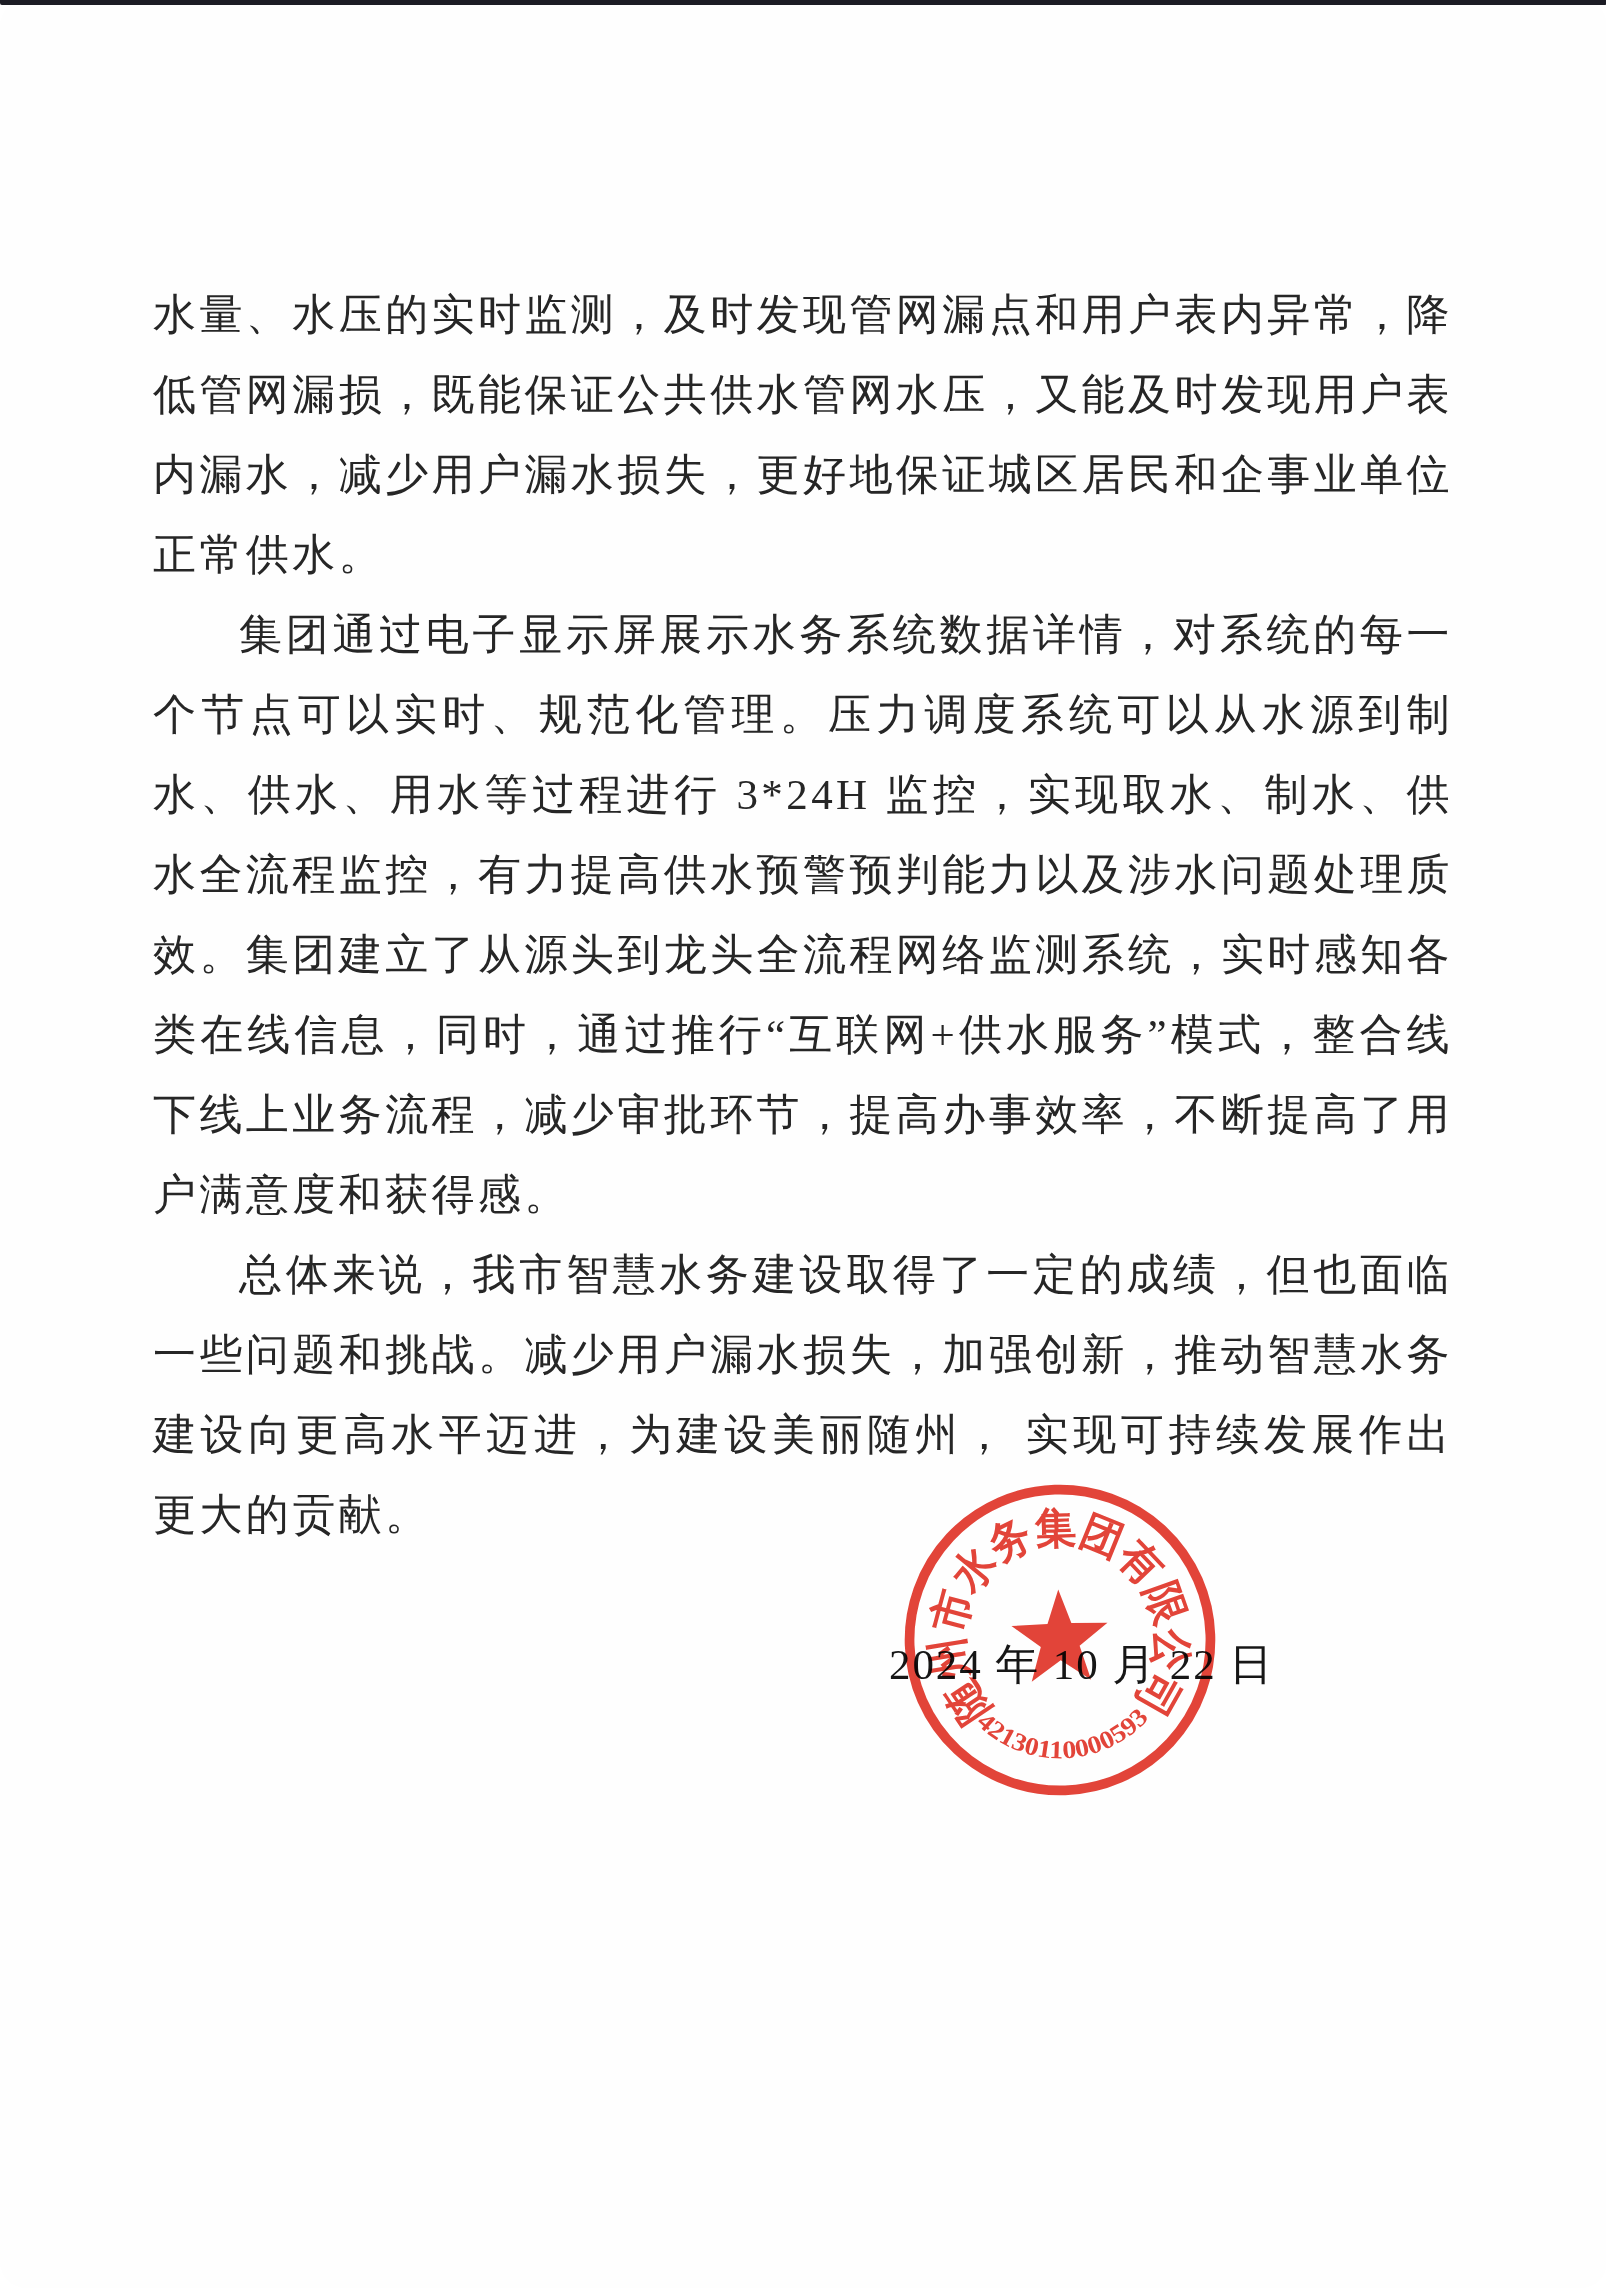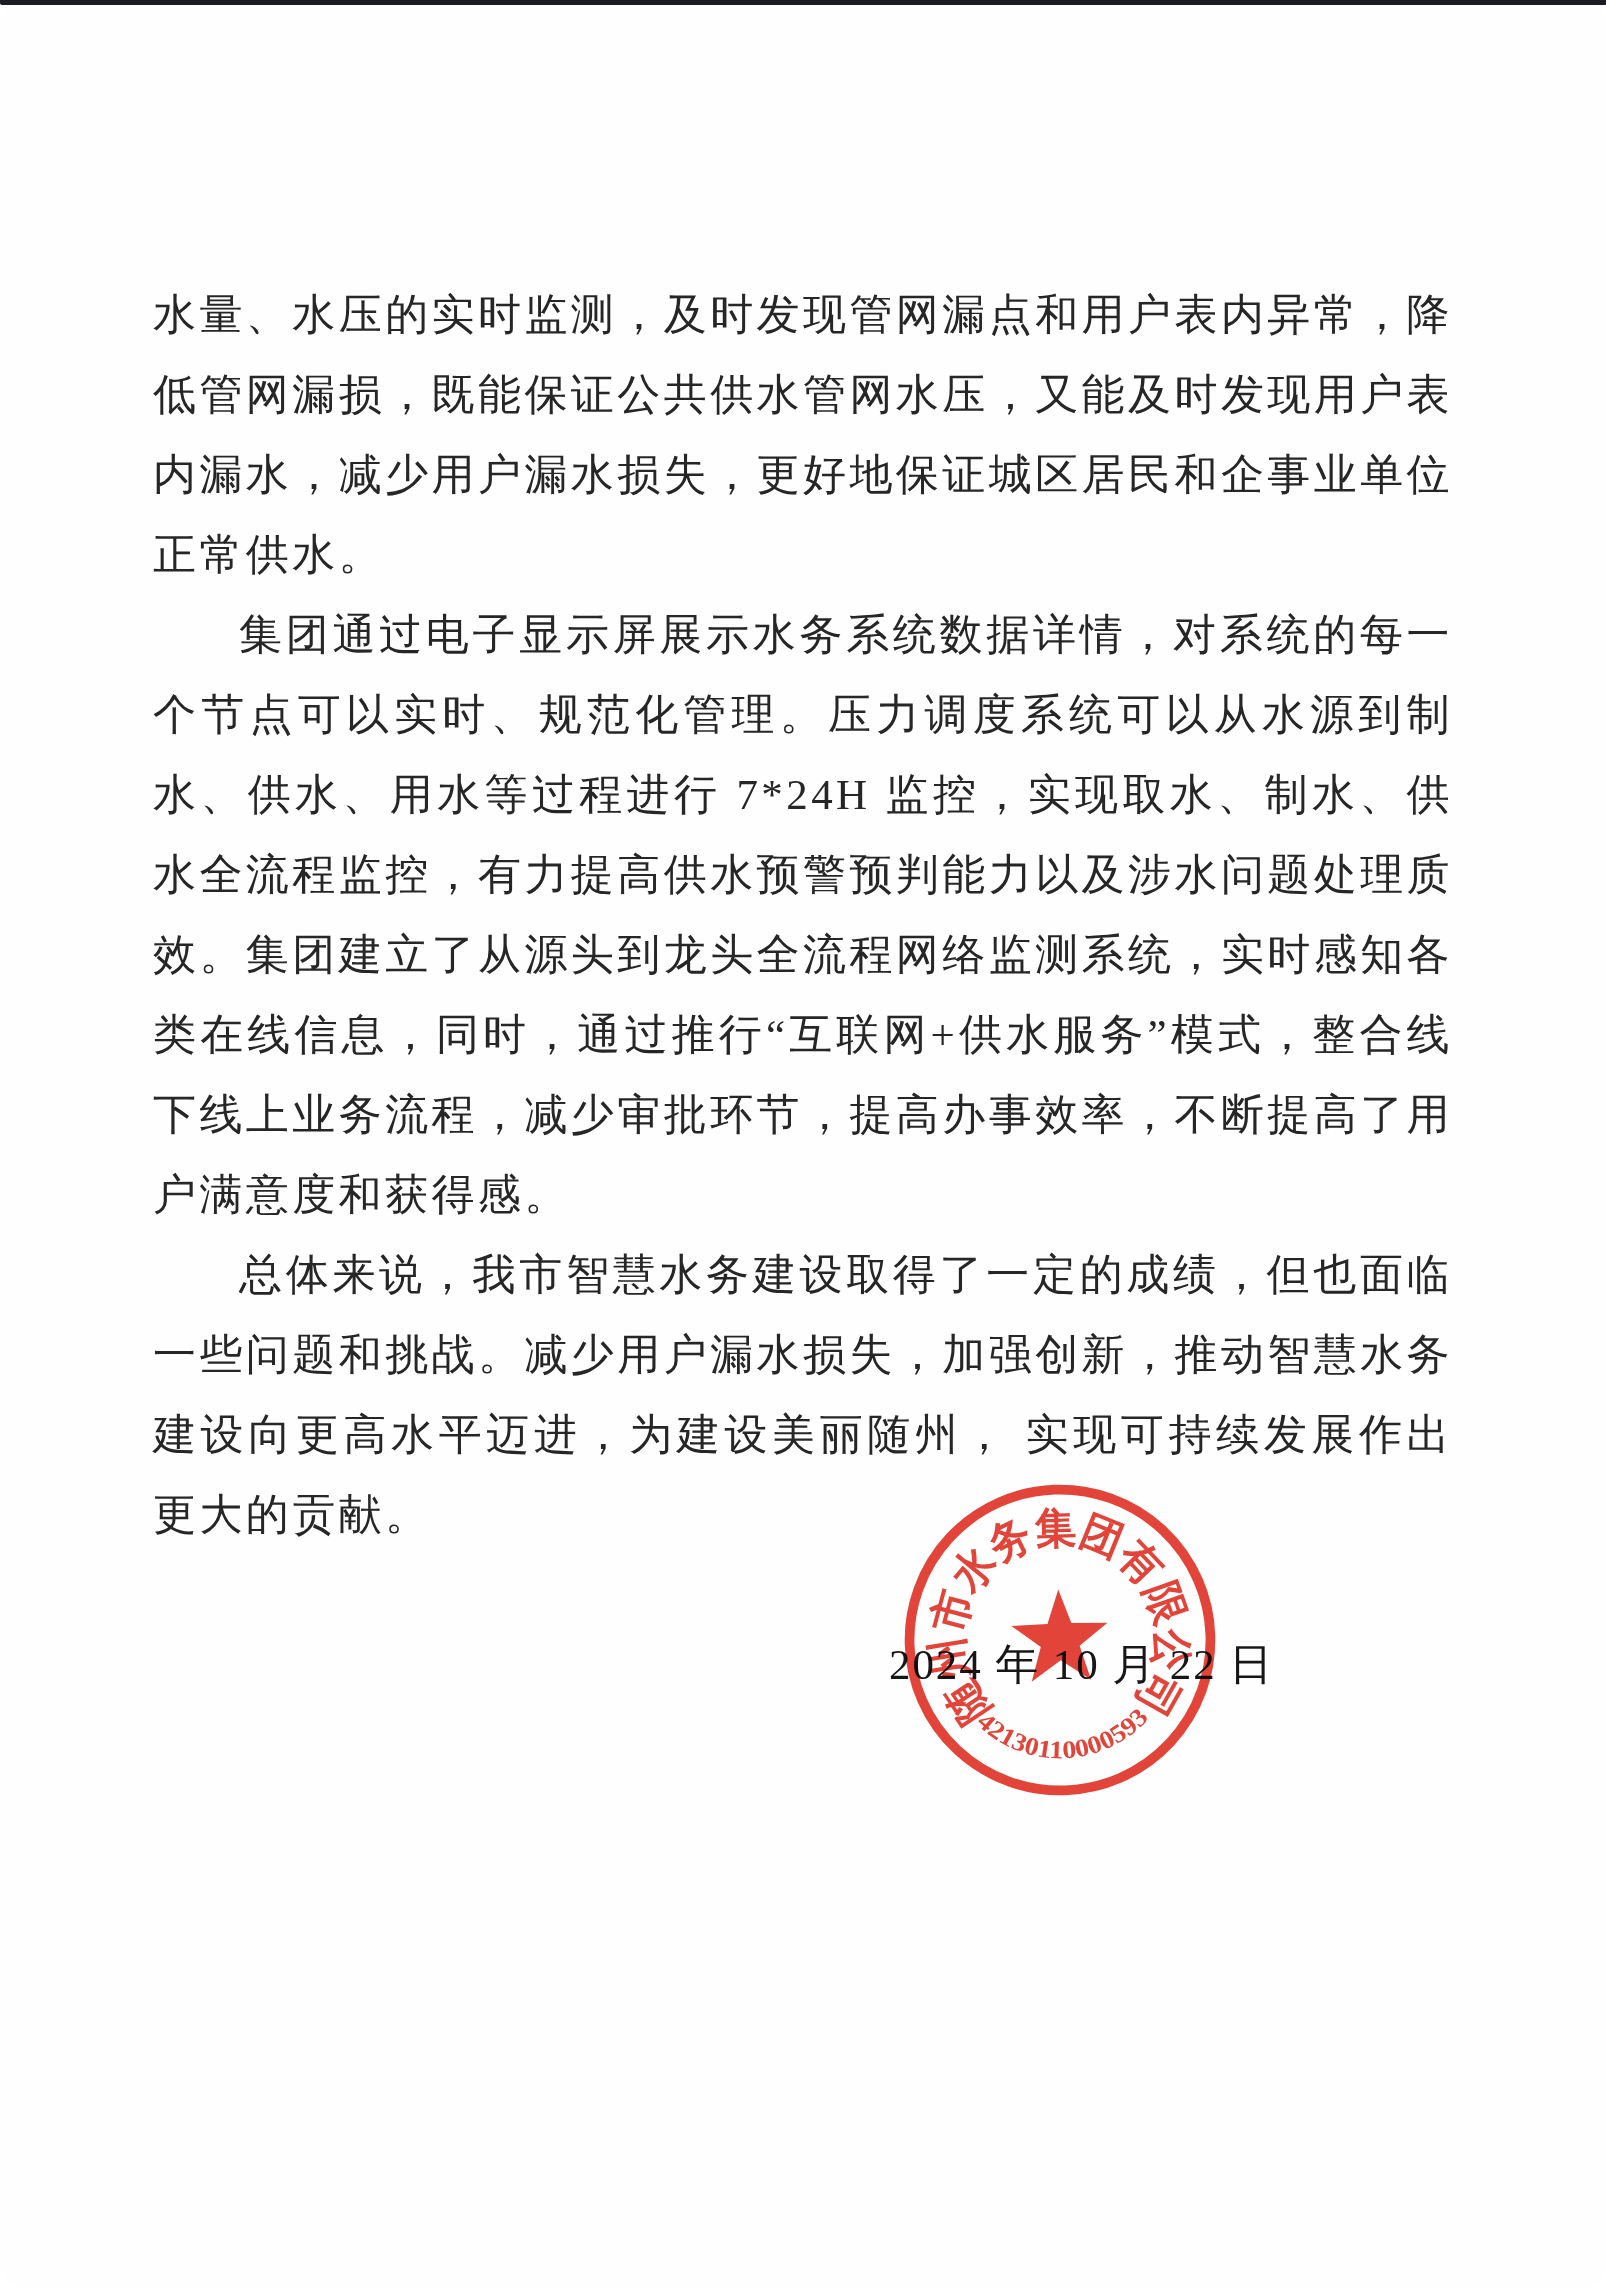--- a/index.html
+++ b/index.html
@@ -57,21 +57,21 @@
 </style>
 </head>
 <body>
 
 <div class="page">
 
   <div class="scan-edge"></div>
 
   <div class="body-text">
     <p>水量、水压的实时监测，及时发现管网漏点和用户表内异常，降低管网漏损，既能保证公共供水管网水压，又能及时发现用户表内漏水，减少用户漏水损失，更好地保证城区居民和企事业单位正常供水。</p>
-    <p class="indent">集团通过电子显示屏展示水务系统数据详情，对系统的每一个节点可以实时、规范化管理。压力调度系统可以从水源到制水、供水、用水等过程进行 7*24H 监控，实现取水、制水、供水全流程监控，有力提高供水预警预判能力以及涉水问题处理质效。集团建立了从源头到龙头全流程网络监测系统，实时感知各类在线信息，同时，通过推行“互联网+供水服务”模式，整合线下线上业务流程，减少审批环节，提高办事效率，不断提高了用户满意度和获得感。</p>
+    <p class="indent">集团通过电子显示屏展示水务系统数据详情，对系统的每一个节点可以实时、规范化管理。压力调度系统可以从水源到制水、供水、用水等过程进行 3*24H 监控，实现取水、制水、供水全流程监控，有力提高供水预警预判能力以及涉水问题处理质效。集团建立了从源头到龙头全流程网络监测系统，实时感知各类在线信息，同时，通过推行“互联网+供水服务”模式，整合线下线上业务流程，减少审批环节，提高办事效率，不断提高了用户满意度和获得感。</p>
     <p class="indent">总体来说，我市智慧水务建设取得了一定的成绩，但也面临一些问题和挑战。减少用户漏水损失，加强创新，推动智慧水务建设向更高水平迈进，为建设美丽随州， 实现可持续发展作出更大的贡献。</p>
   </div>
 
   <div class="date-line">2024 年 10 月 22 日</div>
 
   <svg class="seal" viewBox="0 0 340 340" aria-hidden="true">
     <defs>
       <path id="arcTop" d="M 99.3 240.7 A 100 100 0 1 1 240.7 240.7" fill="none"></path>
       <path id="arcBottom" d="M 76.5 248.4 A 122 122 0 0 0 263.5 248.4" fill="none"></path>
     </defs>

